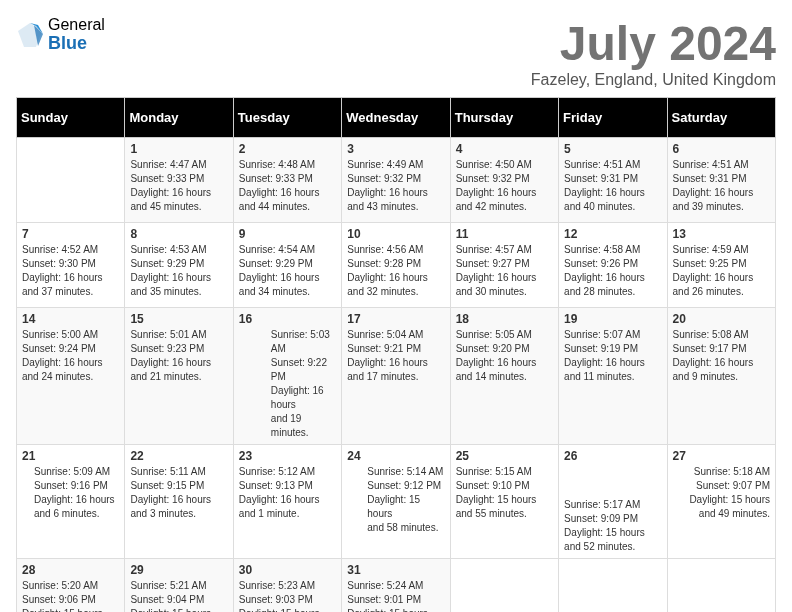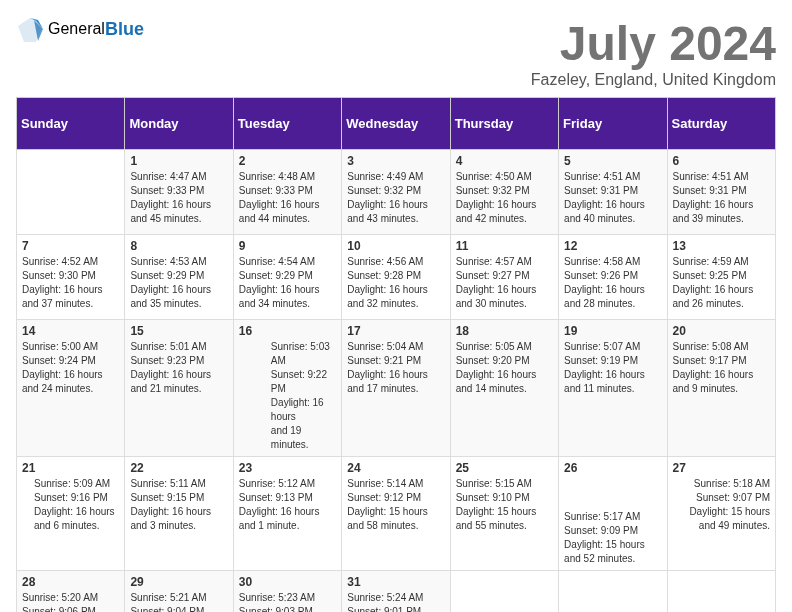--- a/index.html
+++ b/index.html
@@ -16,21 +16,21 @@
       align-items: flex-start;
       margin-bottom: 8px;
     }
     .logo {
       display: flex;
       align-items: center;
       gap: 4px;
     }
     .logo-text {
       display: flex;
-      flex-direction: row;
+      flex-direction: column;
       line-height: 1.1;
     }
     .logo-icon {
       width: 28px;
       height: 28px;
     }
     .title-section {
       text-align: right;
     }
     .month-year {
@@ -41,25 +41,25 @@
     .location {
       font-size: 16px;
       color: #555;
     }
     table {
       width: 100%;
       border-collapse: collapse;
       table-layout: fixed;
     }
     thead tr th {
-      background-color: #4c1d95;
+      background-color: #000000;
       color: #fff;
       font-size: 13px;
       font-weight: bold;
-      padding: 18px 4px;
+      padding: 12px 4px;
       text-align: left;
       border: 1px solid #ccc;
     }
     tbody tr td {
       vertical-align: top;
       padding: 4px 5px;
       border: 1px solid #ddd;
       font-size: 10.5px;
       color: #333;
       height: 85px;
@@ -281,21 +281,21 @@
         </td>
         <td>
           <span class="day-num">23</span>
           <div class="cell-info" style="white-space: pre-line;">Sunrise: 5:12 AM
 Sunset: 9:13 PM
 Daylight: 16 hours
 and 1 minute.</div>
         </td>
         <td>
           <span class="day-num">24</span>
-          <div class="cell-info" style="white-space: pre-line;">Sunrise: 5:14 AM
+          <div class="cell-info" style="white-space: pre-line; margin-left: 20px;">Sunrise: 5:14 AM
 Sunset: 9:12 PM
 Daylight: 15 hours
 and 58 minutes.</div>
         </td>
         <td>
           <span class="day-num">25</span>
           <div class="cell-info" style="white-space: pre-line;">Sunrise: 5:15 AM
 Sunset: 9:10 PM
 Daylight: 15 hours
 and 55 minutes.</div>

